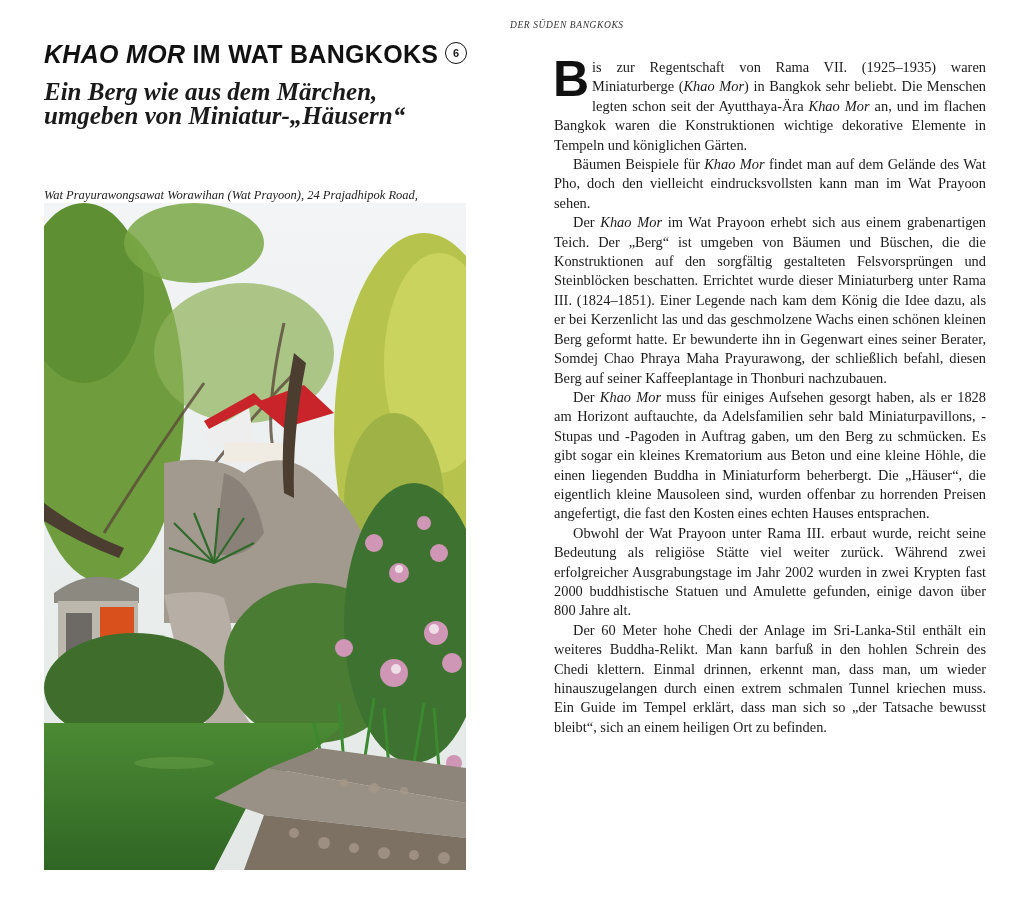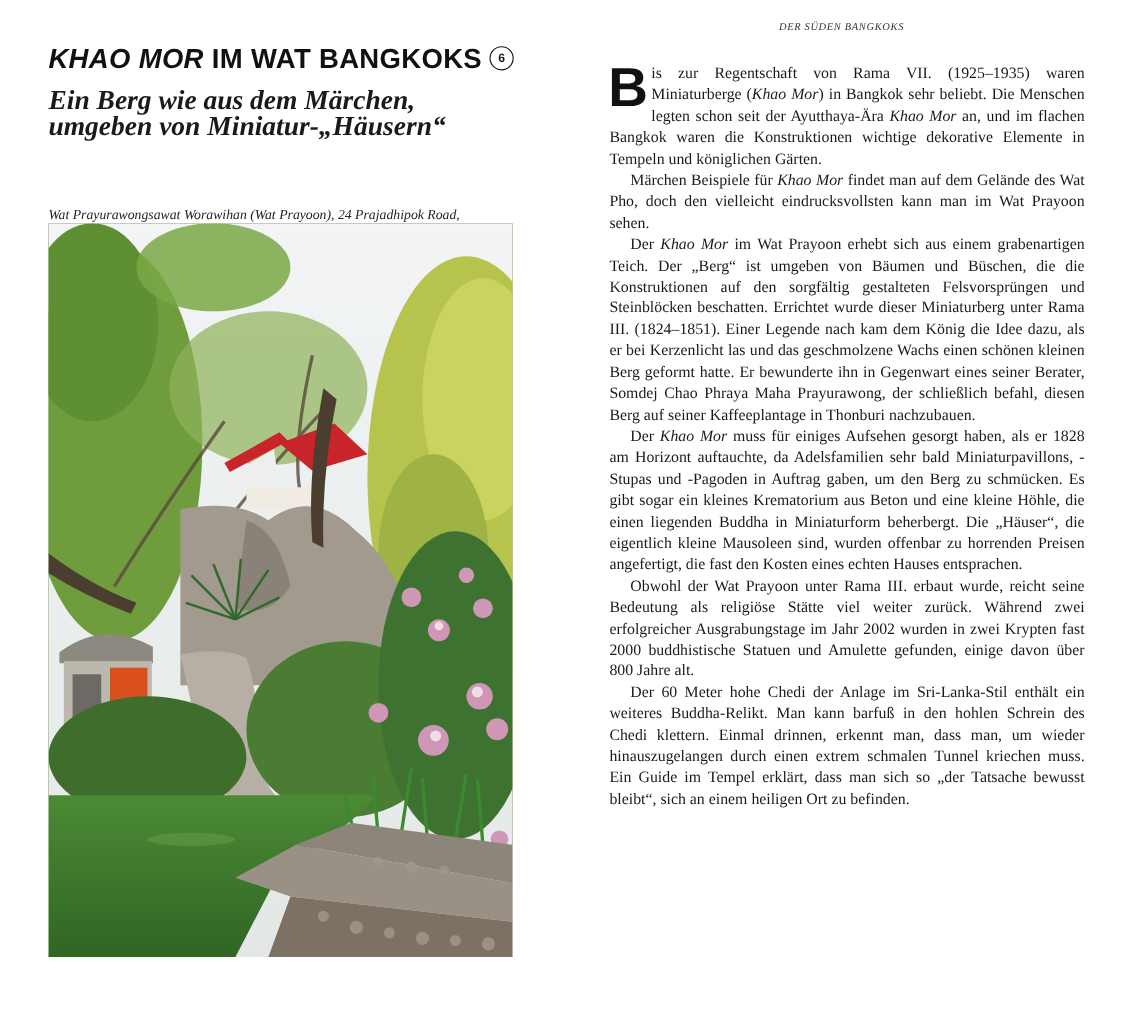--- a/index.html
+++ b/index.html
@@ -21,21 +21,21 @@
     .meta div { white-space: nowrap; }
 
     .photo { position: absolute; left: 44px; top: 203px; width: 422px; height: 667px; overflow: hidden; background: #7a9a55; }
     .photo svg { display: block; width: 100%; height: 100%; }
 
     .folio { position: absolute; top: 928px; font-style: italic; font-size: 12px; color: #222; text-align: right; }
     .folio-left { left: 232px; }
     .folio-right { left: 238px; }
 
     
-    .running-head { position: absolute; left: 0; width: 510px; top: 20px; text-align: center; font-style: italic; font-size: 9.5px; letter-spacing: 0.6px; color: #333; }
+    .running-head { position: absolute; left: 0; width: 510px; top: 20px; text-align: left; font-style: italic; font-size: 9.5px; letter-spacing: 0.6px; color: #333; }
     .body-text { position: absolute; left: 44px; top: 58px; width: 432px; font-size: 14.4px; line-height: 19.4px; text-align: justify; color: #1a1a1a; hyphens: manual; }
     .body-text p { text-indent: 19px; }
     .body-text p.first { text-indent: 0; }
     .dropcap { float: left; font-family: "Liberation Sans", sans-serif; font-weight: bold; font-size: 50px; line-height: 38px; height: 38px; margin: 2px 3px 0 -1px; color: #111; }
     .body-text em { font-style: italic; }
   </style>
 </head>
 <body>
 
 <section class="page page-left">
@@ -155,21 +155,21 @@
   </figure>
 
   <div class="folio folio-left">- 190 -</div>
 </section>
 
 <section class="page page-right">
   <div class="running-head">DER SÜDEN BANGKOKS</div>
 
   <article class="body-text">
     <p class="first"><span class="dropcap">B</span><span>is zur Regentschaft von Rama VII. (1925–1935) waren Miniaturberge (</span><em>Khao Mor</em><span>) in Bangkok sehr beliebt. Die Menschen legten schon seit der Ayutthaya-Ära </span><em>Khao Mor</em><span> an, und im flachen Bangkok waren die Konstruktionen wichtige dekorative Elemente in Tempeln und königlichen Gärten.</span></p>
-    <p><span>Märchen Beispiele für </span><em>Khao Mor</em><span> findet man auf dem Gelände des Wat Pho, doch den vielleicht eindrucksvollsten kann man im Wat Prayoon sehen.</span></p>
+    <p><span>Bäumen Beispiele für </span><em>Khao Mor</em><span> findet man auf dem Gelände des Wat Pho, doch den vielleicht eindrucksvollsten kann man im Wat Prayoon sehen.</span></p>
     <p><span>Der </span><em>Khao Mor</em><span> im Wat Prayoon erhebt sich aus einem grabenartigen Teich. Der „Berg“ ist umgeben von Bäumen und Büschen, die die Konstruktionen auf den sorgfältig gestalteten Felsvorsprüngen und Steinblöcken beschatten. Errichtet wurde dieser Miniaturberg unter Rama III. (1824–1851). Einer Legende nach kam dem König die Idee dazu, als er bei Kerzenlicht las und das geschmolzene Wachs einen schönen kleinen Berg geformt hatte. Er bewunderte ihn in Gegenwart eines seiner Berater, Somdej Chao Phraya Maha Prayurawong, der schließlich befahl, diesen Berg auf seiner Kaffeeplantage in Thonburi nachzubauen.</span></p>
     <p><span>Der </span><em>Khao Mor</em><span> muss für einiges Aufsehen gesorgt haben, als er 1828 am Horizont auftauchte, da Adelsfamilien sehr bald Miniaturpavillons, -Stupas und -Pagoden in Auftrag gaben, um den Berg zu schmücken. Es gibt sogar ein kleines Krematorium aus Beton und eine kleine Höhle, die einen liegenden Buddha in Miniaturform beherbergt. Die „Häuser“, die eigentlich kleine Mausoleen sind, wurden offenbar zu horrenden Preisen angefertigt, die fast den Kosten eines echten Hauses entsprachen.</span></p>
     <p><span>Obwohl der Wat Prayoon unter Rama III. erbaut wurde, reicht seine Bedeutung als religiöse Stätte viel weiter zurück. Während zwei erfolgreicher Ausgrabungstage im Jahr 2002 wurden in zwei Krypten fast 2000 buddhistische Statuen und Amulette gefunden, einige davon über 800 Jahre alt.</span></p>
     <p><span>Der 60 Meter hohe Chedi der Anlage im Sri-Lanka-Stil enthält ein weiteres Buddha-Relikt. Man kann barfuß in den hohlen Schrein des Chedi klettern. Einmal drinnen, erkennt man, dass man, um wieder hinauszugelangen durch einen extrem schmalen Tunnel kriechen muss. Ein Guide im Tempel erklärt, dass man sich so „der Tatsache bewusst bleibt“, sich an einem heiligen Ort zu befinden.</span></p>
   </article>
 
   <div class="folio folio-right">- 191 -</div>
 </section>
 
 </body></html>

